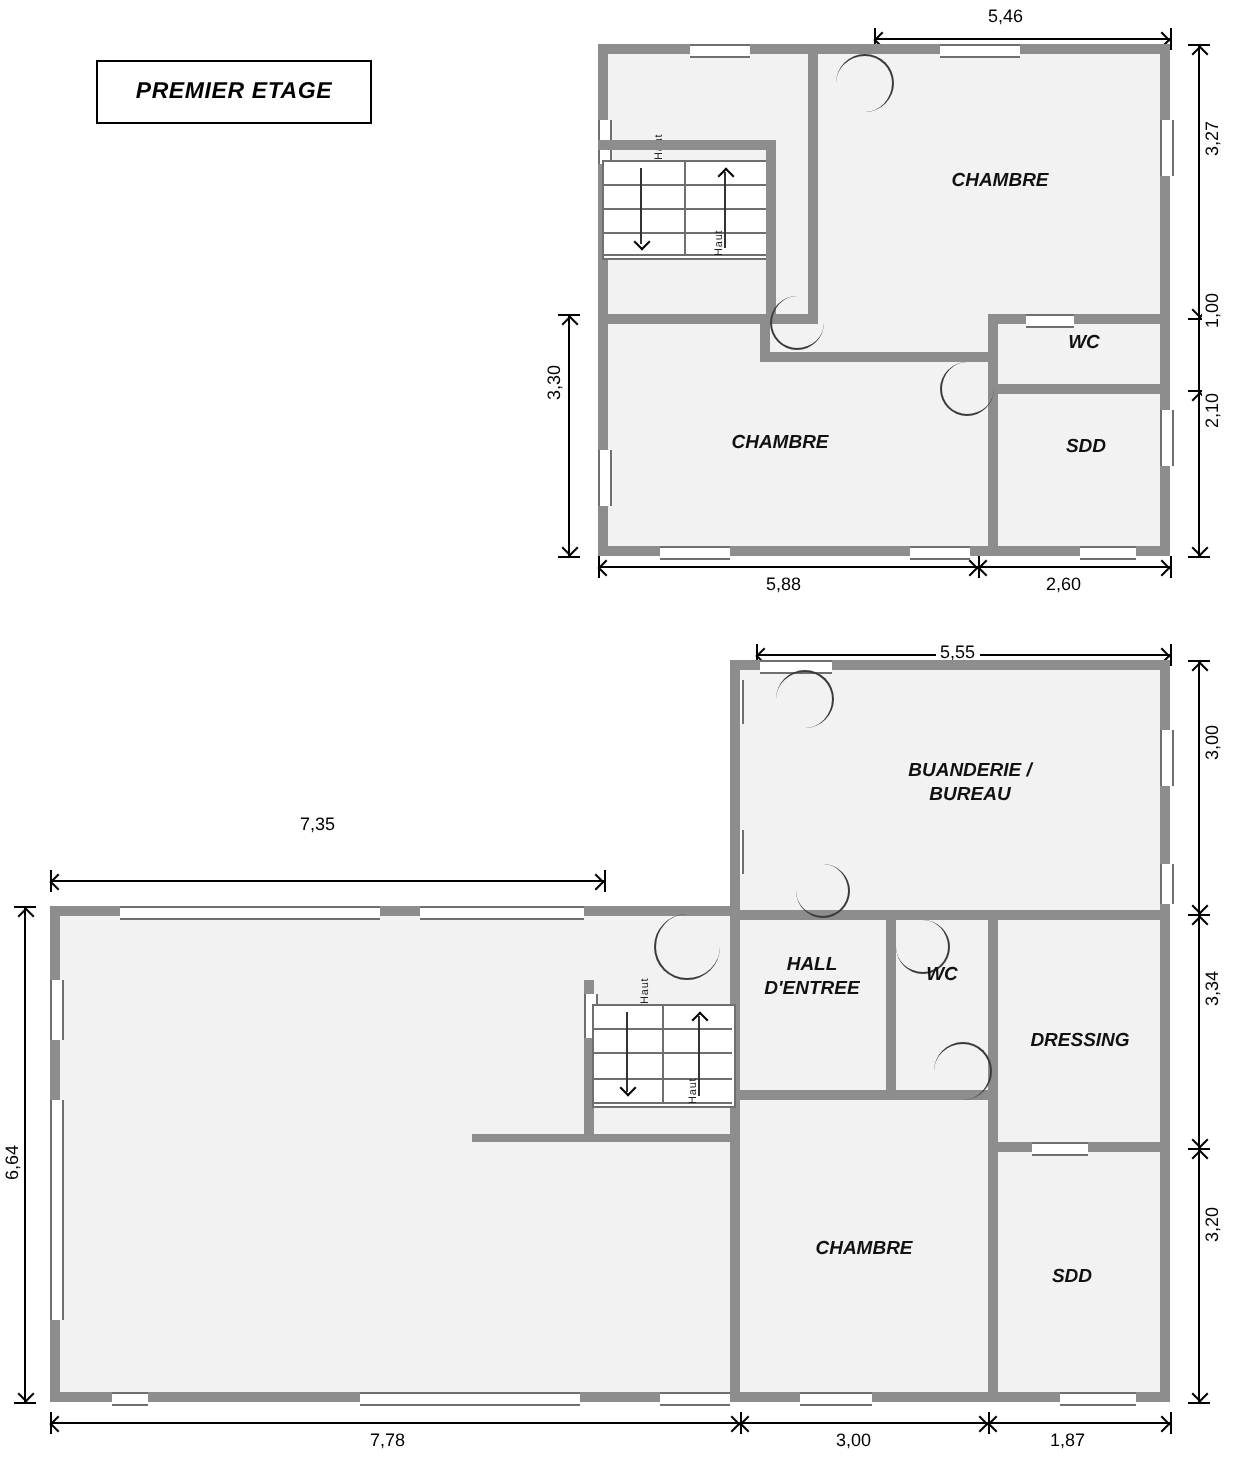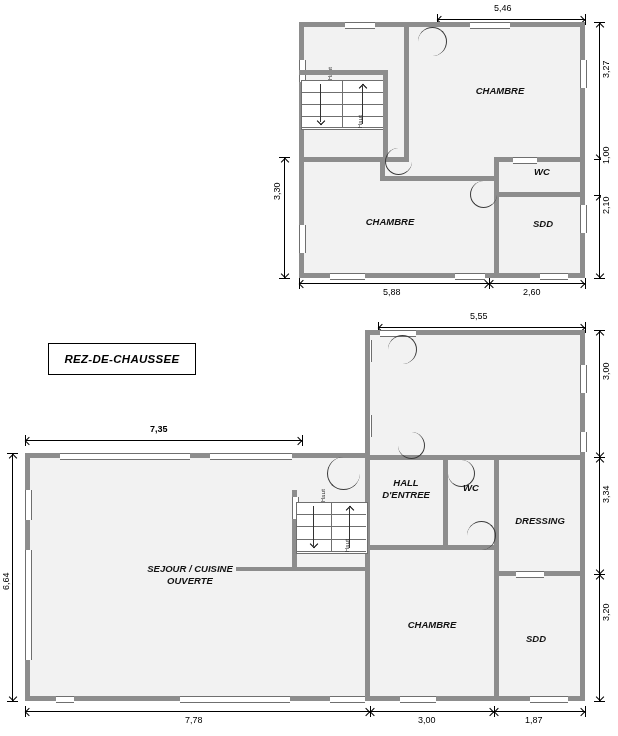--- a/index.html
+++ b/index.html
@@ -44,20 +44,21 @@
   .stair-step{position:absolute;background:#6f6f6f;}
   .stair-mid{position:absolute;background:#6f6f6f;}
   .stair-arrow{position:absolute;background:#333;}
   .haut-v{position:absolute;font-size:5.5px;color:#222;letter-spacing:.4px;transform:rotate(-90deg);transform-origin:left top;}
 </style>
 </head>
 <body>
 
 <div class="plan" style="left:0;top:0;width:618px;height:305px;">
 
+  <div class="label-box" style="left:48px;top:30px;width:136px;height:30px;">PREMIER ETAGE</div>
 
   <div class="dim-h" style="left:437px;top:19px;width:148px;"></div>
   <div class="dim-v" style="left:437px;top:14px;height:11px;"></div>
   <div class="dim-v" style="left:585px;top:14px;height:11px;"></div>
   <div class="ar ar-l" style="left:438px;top:17px;"></div>
   <div class="ar ar-r" style="left:578px;top:17px;"></div>
   <div class="dimlabel" style="left:492px;top:3px;">5,46</div>
 
   <div class="area" style="left:299px;top:22px;width:286px;height:256px;"></div>
 
@@ -164,35 +165,34 @@
 
   <div class="dim-h" style="left:489px;top:283px;width:96px;"></div>
   <div class="dim-v" style="left:585px;top:278px;height:11px;"></div>
   <div class="ar ar-l" style="left:490px;top:281px;"></div>
   <div class="ar ar-r" style="left:578px;top:281px;"></div>
   <div class="dimlabel" style="left:521px;top:287px;">2,60</div>
 </div>
 
 <div class="plan" style="left:0;top:305px;width:618px;height:431px;">
 
-  <div class="label-box" style="left:48px;top:38px;width:146px;height:30px;">REZ-DE-CHAUSSEE</div>
 
   <div class="dim-h" style="left:378px;top:22px;width:207px;"></div>
   <div class="dim-v" style="left:378px;top:17px;height:11px;"></div>
   <div class="dim-v" style="left:585px;top:17px;height:11px;"></div>
   <div class="ar ar-l" style="left:379px;top:20px;"></div>
   <div class="ar ar-r" style="left:578px;top:20px;"></div>
-  <div class="dimlabel" style="left:468px;top:6px;">5,55</div>
+  <div class="dimlabel" style="left:468px;top:16px;">5,55</div>
 
   <div class="dim-h" style="left:25px;top:135px;width:277px;"></div>
   <div class="dim-v" style="left:25px;top:130px;height:11px;"></div>
   <div class="dim-v" style="left:302px;top:130px;height:11px;"></div>
   <div class="ar ar-l" style="left:26px;top:133px;"></div>
   <div class="ar ar-r" style="left:295px;top:133px;"></div>
-  <div class="dimlabel" style="left:148px;top:119px;font-weight:bold;">7,35</div>
+  <div class="dimlabel" style="left:148px;top:102px;">7,35</div>
 
   <div class="area" style="left:365px;top:25px;width:220px;height:145px;"></div>
   <div class="area" style="left:25px;top:148px;width:560px;height:248px;"></div>
 
   <div class="wall" style="left:365px;top:25px;width:220px;height:5px;"></div>
   <div class="wall" style="left:365px;top:25px;width:5px;height:130px;"></div>
   <div class="wall" style="left:580px;top:25px;width:5px;height:371px;"></div>
   <div class="win" style="left:380px;top:25px;width:36px;height:5px;"></div>
   <div class="win-v" style="left:580px;top:60px;width:5px;height:28px;"></div>
   <div class="win-v" style="left:580px;top:127px;width:5px;height:20px;"></div>
@@ -246,33 +246,33 @@
   <div class="ar ar-u" style="left:347px;top:202px;"></div>
   <div class="haut-v" style="left:320px;top:197px;">Haut</div>
   <div class="haut-v" style="left:344px;top:247px;">Haut</div>
 
   <div class="door door-tr" style="left:388px;top:30px;width:28px;height:28px;"></div>
   <div class="door door-br" style="left:398px;top:127px;width:26px;height:26px;"></div>
   <div class="door door-bl" style="left:327px;top:152px;width:32px;height:32px;"></div>
   <div class="door door-br" style="left:448px;top:155px;width:26px;height:26px;"></div>
   <div class="door door-tr" style="left:467px;top:216px;width:28px;height:28px;"></div>
 
+  <div class="room" style="left:420px;top:75px;width:130px;">
+    <span>BUANDERIE /</span>
+    <span>BUREAU</span>
+  </div>
   <div class="room" style="left:370px;top:172px;width:72px;">
     <span>HALL</span>
     <span>D'ENTREE</span>
   </div>
   <div class="room" style="left:448px;top:177px;width:46px;">
     <span>WC</span>
   </div>
   <div class="room" style="left:500px;top:210px;width:80px;">
     <span>DRESSING</span>
-  </div>
-  <div class="room" style="left:100px;top:258px;width:180px;">
-    <span>SEJOUR / CUISINE</span>
-    <span>OUVERTE</span>
   </div>
   <div class="room" style="left:372px;top:314px;width:120px;">
     <span>CHAMBRE</span>
   </div>
   <div class="room" style="left:506px;top:328px;width:60px;">
     <span>SDD</span>
   </div>
 
   <div class="dim-v" style="left:599px;top:25px;height:127px;"></div>
   <div class="dim-h" style="left:594px;top:25px;width:11px;"></div>

